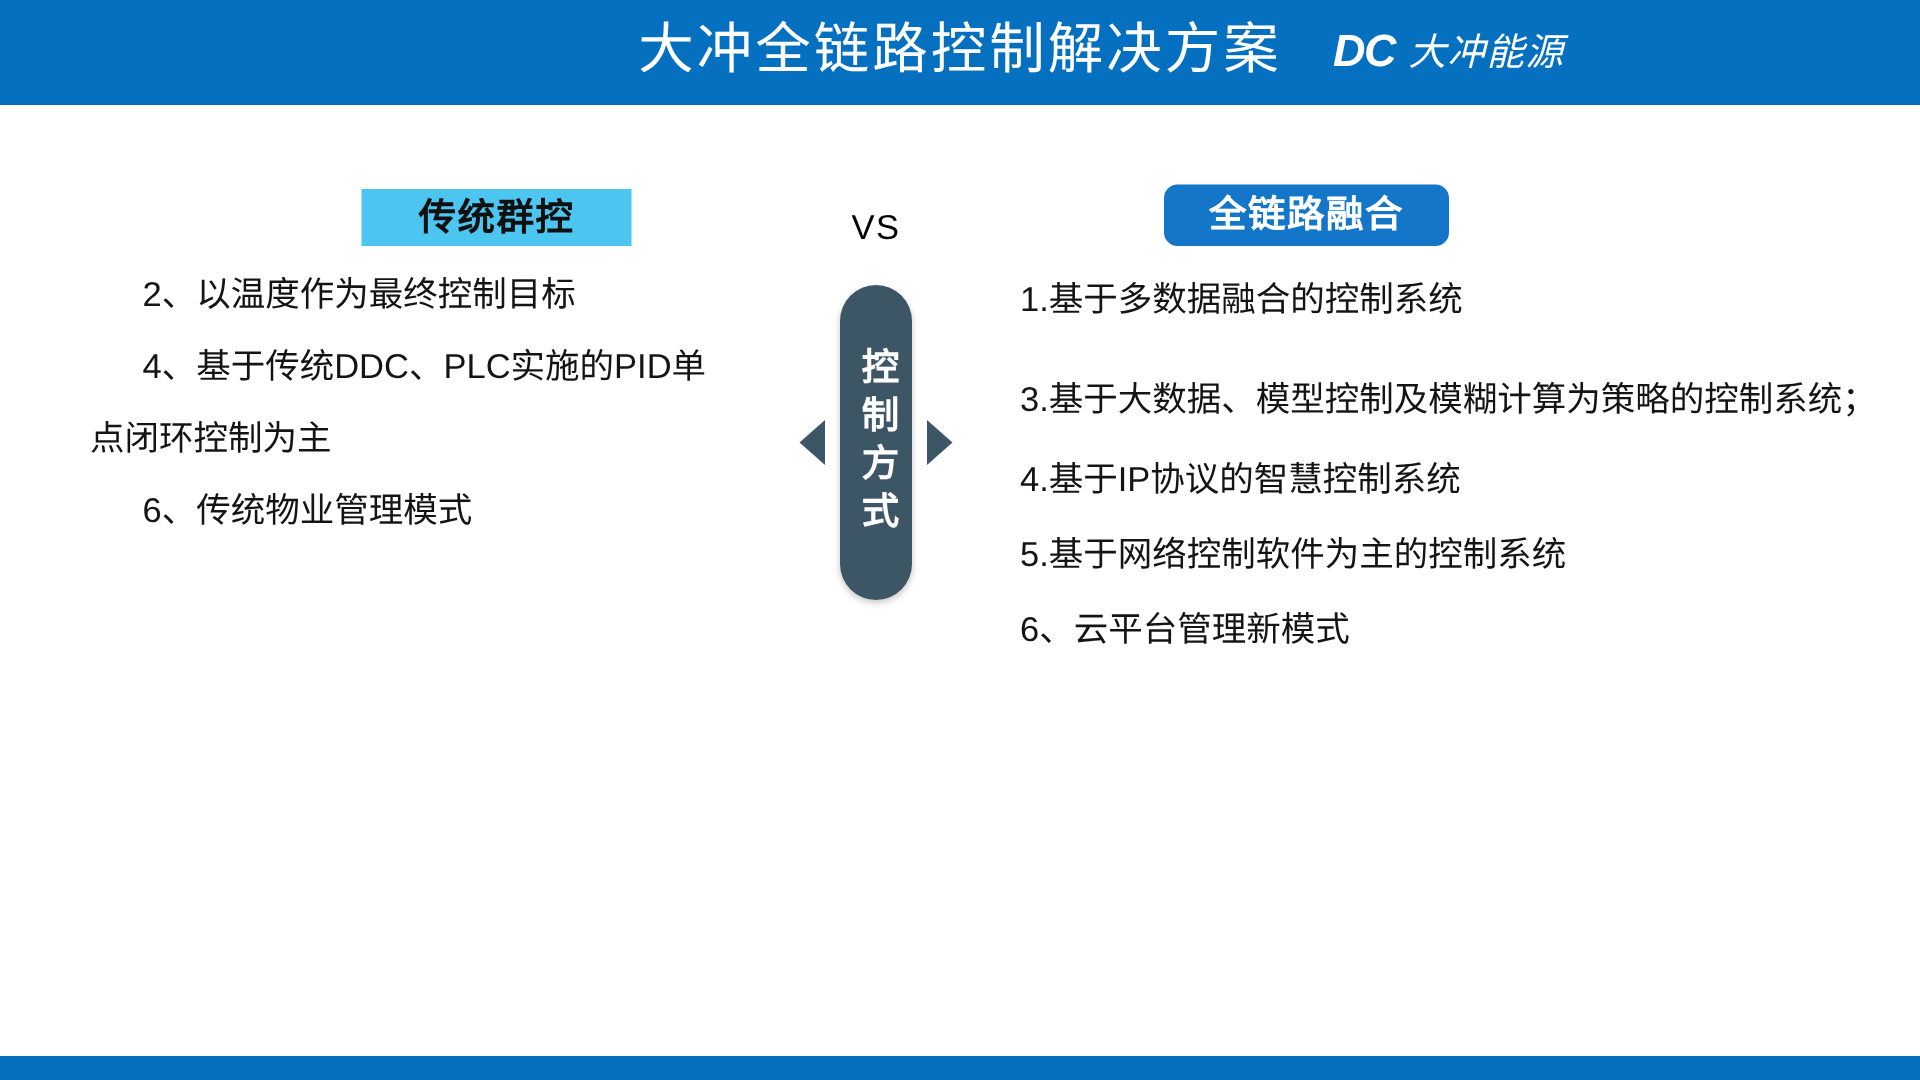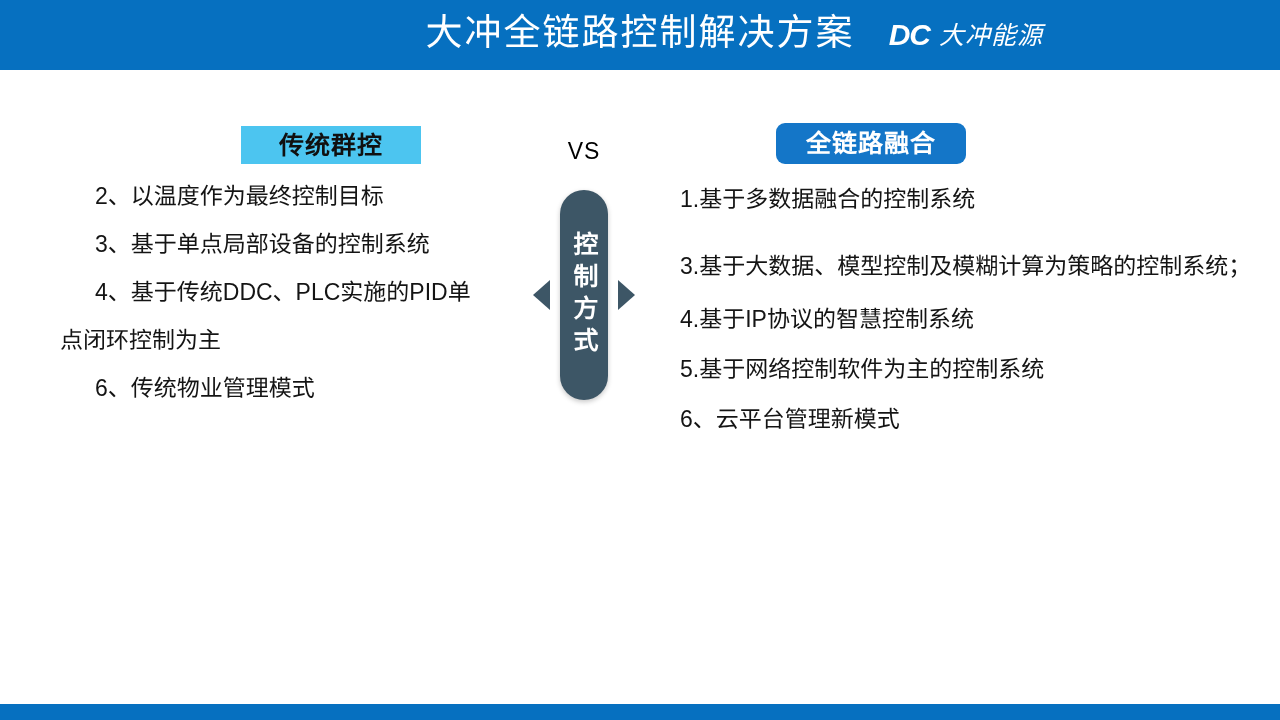--- a/index.html
+++ b/index.html
@@ -224,21 +224,20 @@
   <div class="slide-title">大冲全链路控制解决方案</div>
   <div class="brand-logo">
     <span class="brand-mark">DC</span>
     <span class="brand-name">大冲能源</span>
   </div>
 
   <div class="col col-left">
     <div class="badge badge-traditional">传统群控</div>
     <div class="bullets">
       <div class="bullet">2、以温度作为最终控制目标</div>
-      <div class="bullet">3、基于单点局部设备的控制系统</div>
       <div class="bullet">4、基于传统DDC、PLC实施的PID单</div>
       <div class="bullet cont">点闭环控制为主</div>
       <div class="bullet">6、传统物业管理模式</div>
     </div>
   </div>
 
   <div class="vs-label">VS</div>
   <div class="arrow arrow-left"></div>
   <div class="mode-pill">
     <span class="mode-pill-text">控制方式</span>

